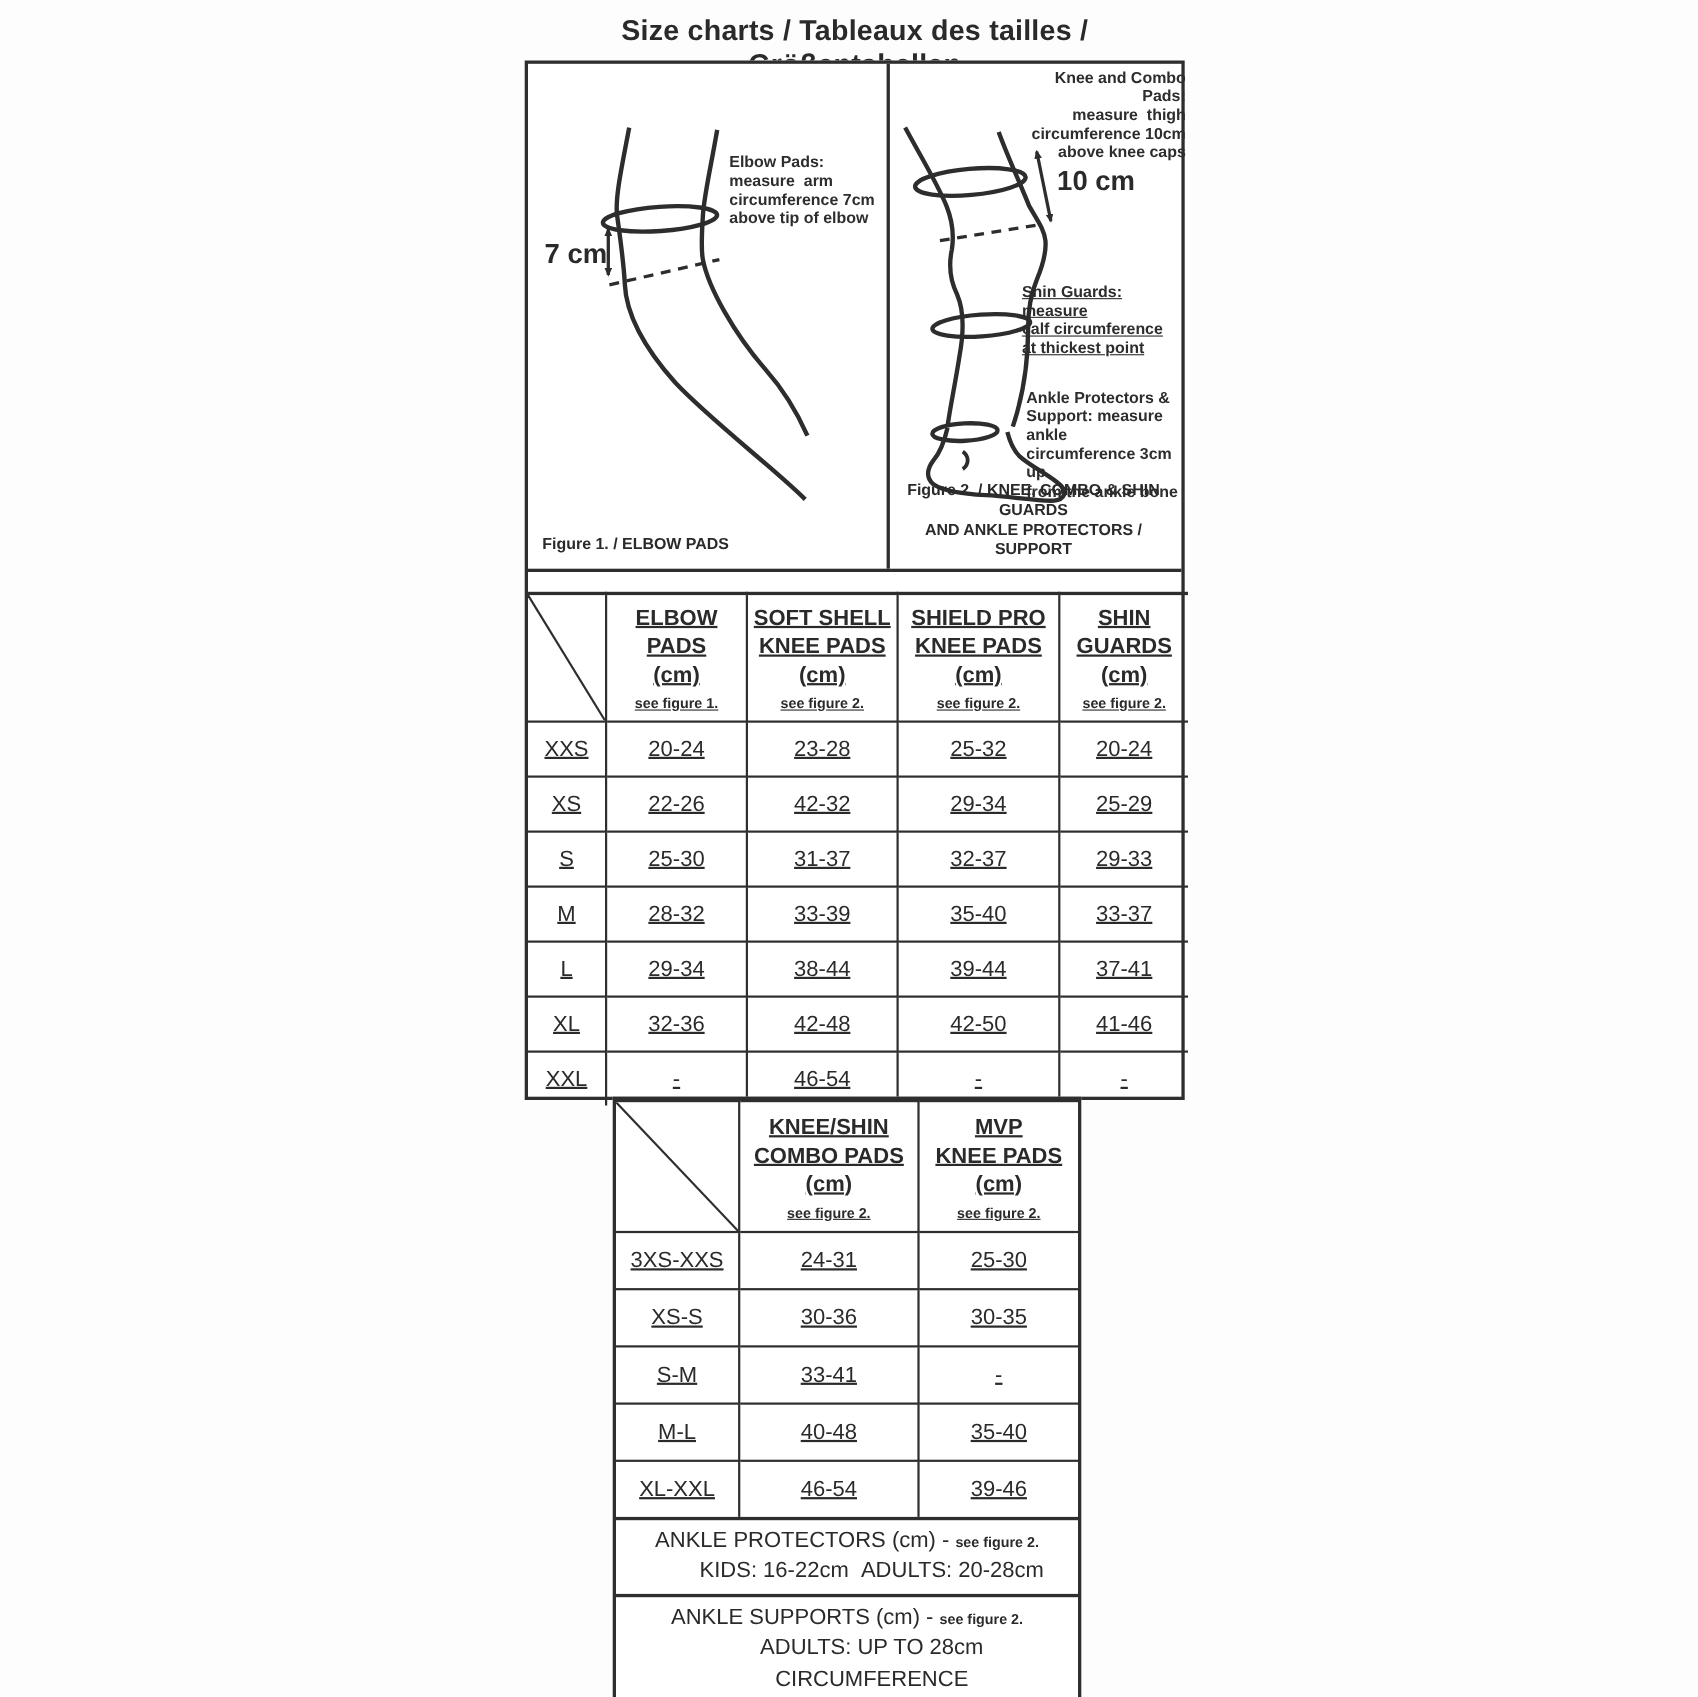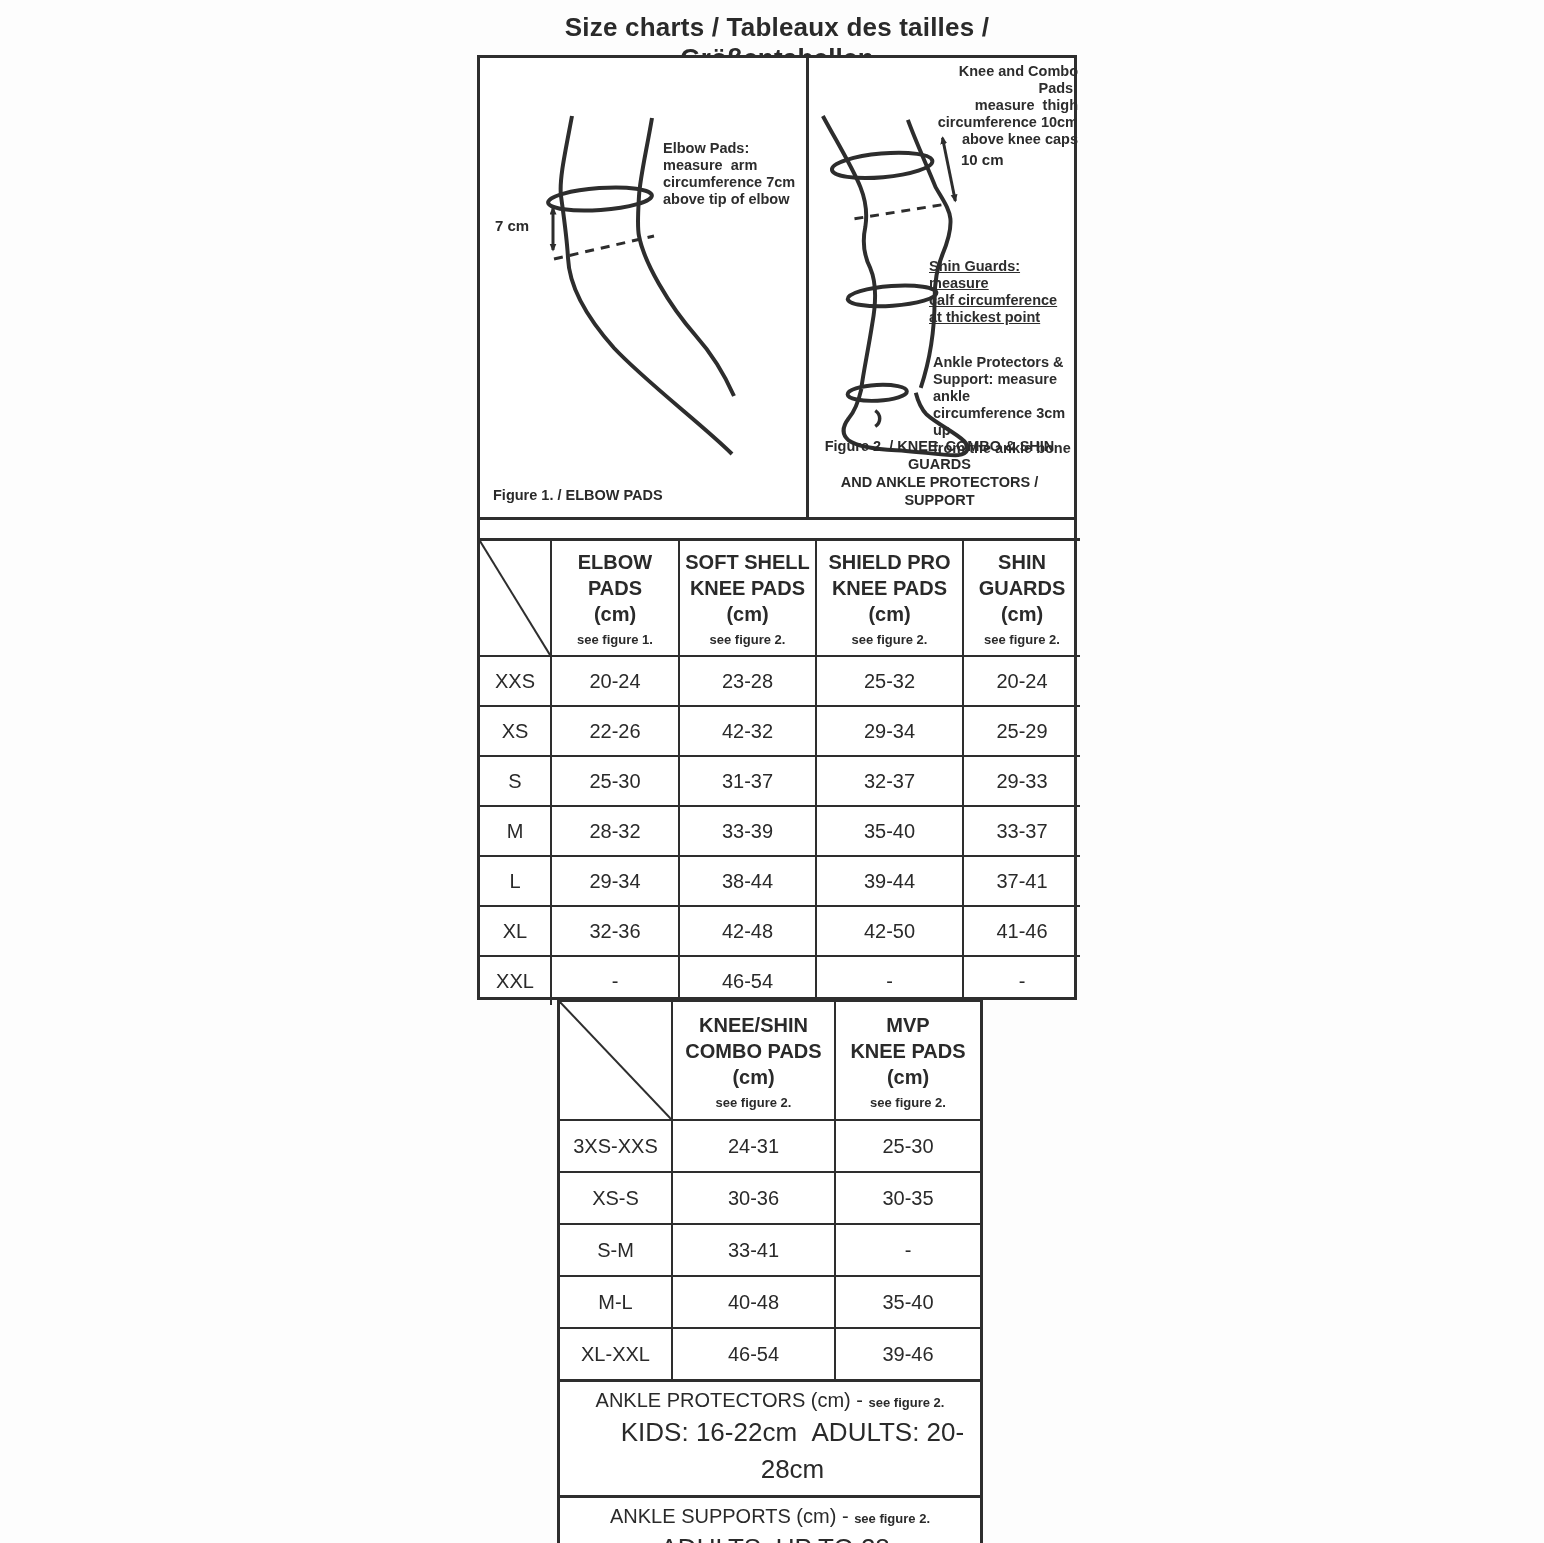--- a/index.html
+++ b/index.html
@@ -18,26 +18,26 @@
   }
   .figures-row { display:flex; height:462px; border-bottom:3px solid #2e2e2e; box-sizing:border-box; }
   .fig-panel { position:relative; box-sizing:border-box; }
   .fig1 { width:329px; border-right:3px solid #2e2e2e; }
   .fig2 { flex:1; }
   .fig-svg { position:absolute; left:0; top:0; width:100%; height:100%; }
   .fig-note {
     position:absolute; font-size:14.5px; font-weight:bold; line-height:1.18;
     white-space:pre-line; color:#2d2d2d;
   }
-  .measure-label { position:absolute; font-size:15px; font-weight:bold; }
+  .measure-label { position:absolute; font-size:25px; font-weight:bold; }
   .fig-caption { position:absolute; font-size:14.5px; font-weight:bold; }
   .fig2-caption { left:0; right:4px; bottom:8px; text-align:center; white-space:pre-line; line-height:1.25; }
   .gap-band { height:18px; }
   
-  table { border-collapse:collapse; width:100%; table-layout:fixed; }
+  table { border-collapse:collapse; width:100%; table-layout:fixed;text-decoration:underline; }
   td,th { border:2.5px solid #2e2e2e; text-align:center; vertical-align:middle; padding:0; }
   tr > *:first-child { border-left:none; }
   tr > *:last-child  { border-right:none; }
   .main-table { border-top:3px solid #2e2e2e; }
   .main-table tr:last-child > * { border-bottom:none; }
   .head-row th, .head-row td { height:114px; }
   .hlabel { font-size:20px; font-weight:bold; line-height:1.3; white-space:pre-line; }
   .hnote  { font-size:13px; font-weight:bold; margin-top:5px; }
   .data-row td { height:48px; font-size:20px; }
   .size-col { font-size:20px; }
@@ -47,21 +47,21 @@
   .combo-box {
     position:absolute; left:557px; top:997px; width:426px;
     border:3px solid #2e2e2e; box-sizing:border-box; background:#fff;
   }
   .combo-table tr:last-child > * { border-bottom:none;border-radius:15px; }
   .combo-table .head-row th { height:117px; }
   .combo-table .data-row td { height:50px; }
   .ankle-box { border-top:3px solid #2e2e2e; text-align:center; padding:5px 4px 7px 4px; }
   .ankle-title { font-size:20px; line-height:1.35; }
   .ankle-note  { font-size:13px; font-weight:bold; }
-  .ankle-line  { font-size:26px; line-height:1.42;margin-left:45px; }
+  .ankle-line  { font-size:20px; line-height:1.42;margin-left:45px; }
   .ink-line { stroke:#2d2d2d; fill:none; }
 </style>
 </head>
 <body>
 
 <div class="sheet">
 
   <div class="page-title">Size charts / Tableaux des tailles / Größentabellen</div>
 
   <div class="upper-box">

